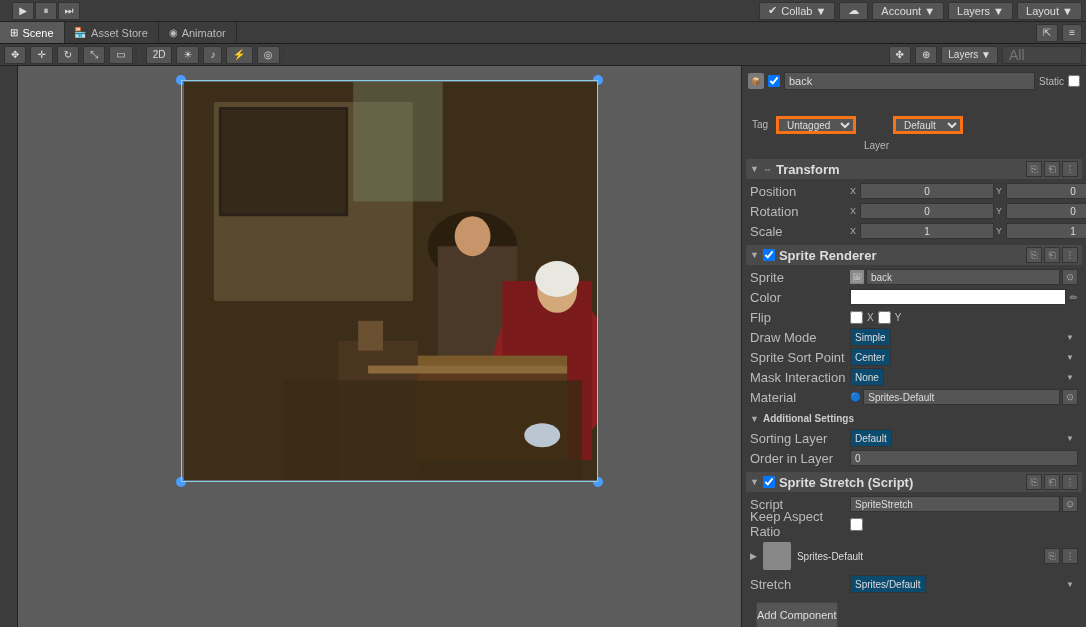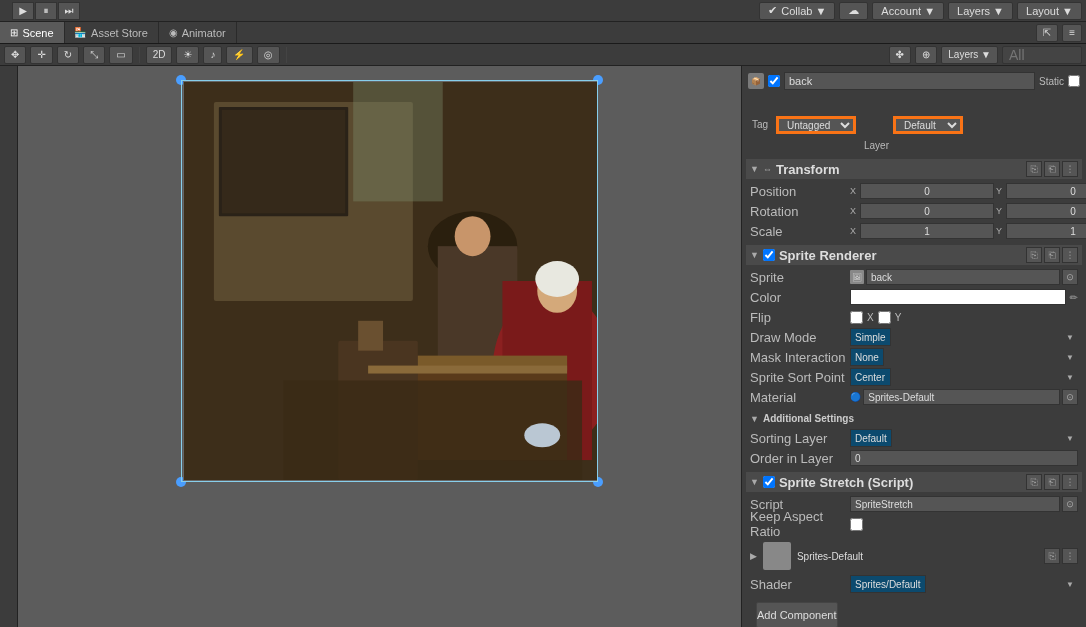--- a/index.html
+++ b/index.html
@@ -369,33 +369,33 @@
       <div class="prop-row">
         <span class="prop-label">Draw Mode</span>
         <div class="select-wrapper">
           <select class="select-field">
             <option>Simple</option>
           </select>
         </div>
       </div>
 
       <div class="prop-row">
+        <span class="prop-label">Sprite Sort Point</span>
+        <div class="select-wrapper">
+          <select class="select-field">
+            <option>Center</option>
+          </select>
+        </div>
+      </div>
+
+      <div class="prop-row">
         <span class="prop-label">Mask Interaction</span>
         <div class="select-wrapper">
           <select class="select-field">
             <option>None</option>
-          </select>
-        </div>
-      </div>
-
-      <div class="prop-row">
-        <span class="prop-label">Sprite Sort Point</span>
-        <div class="select-wrapper">
-          <select class="select-field">
-            <option>Center</option>
           </select>
         </div>
       </div>
 
       <div class="prop-row">
         <span class="prop-label">Material</span>
         <div class="field-with-btn">
           <div style="display:flex;align-items:center;gap:2px;flex:1;">
             <span style="font-size:9px;">🔵</span>
             <input class="full-input" type="text" value="Sprites-Default" style="">
@@ -453,21 +453,21 @@
         <div style="flex:1;">
           <div style="font-size:10px;color:#ddd;">Sprites-Default</div>
         </div>
         <div class="section-icons">
           <button class="section-icon-btn">⎘</button>
           <button class="section-icon-btn">⋮</button>
         </div>
       </div>
 
       <div class="prop-row">
-        <span class="prop-label">Shader</span>
+        <span class="prop-label">Stretch</span>
         <div class="select-wrapper">
           <select class="select-field">
             <option>Sprites/Default</option>
           </select>
         </div>
       </div>
 
       <button class="add-component-btn">
         <span>Add Component</span>
       </button>

